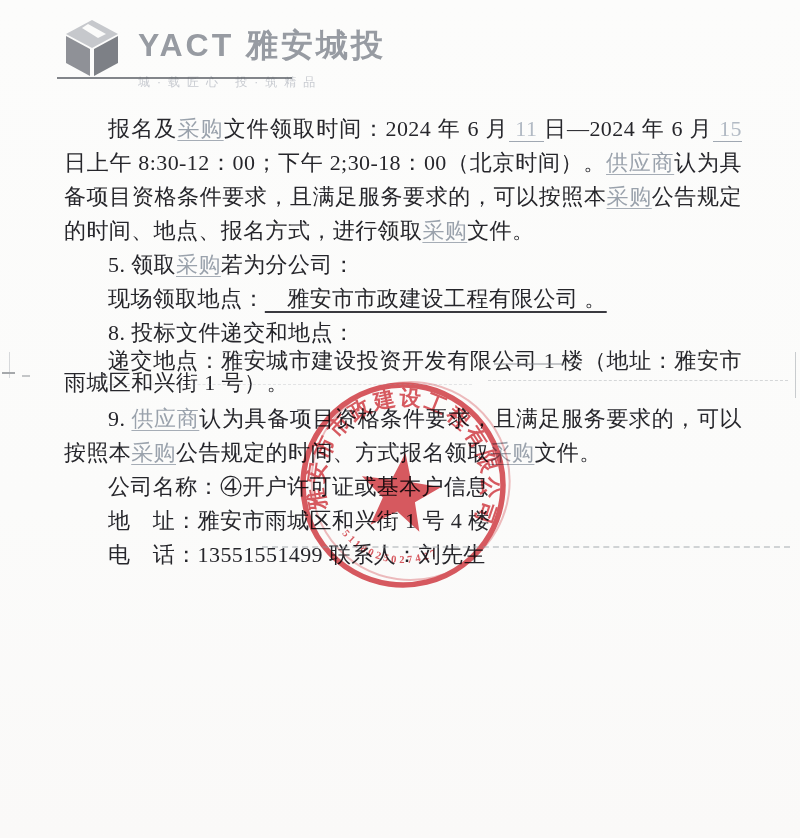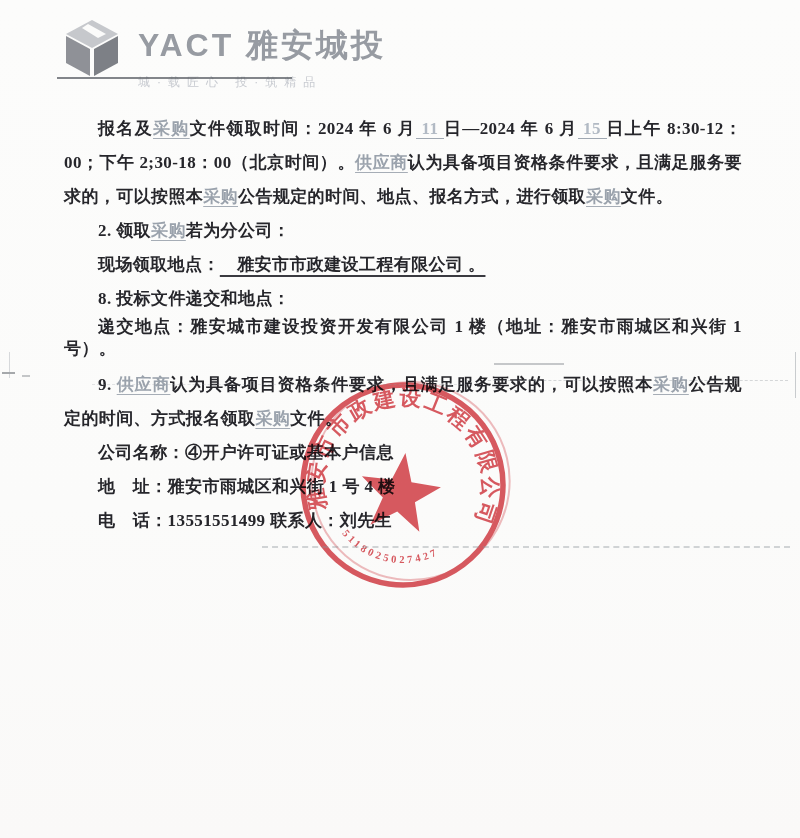--- a/index.html
+++ b/index.html
@@ -33,21 +33,21 @@
   }
   .head-rule {
     position: absolute; left: 57px; top: 77px; width: 235px; height: 0;
     border-top: 2px solid rgba(90, 94, 100, 0.75);
   }
 
   
   .doc {
     position: absolute; left: 64px; top: 112px; width: 678px;
     color: #26262b;
-    font-size: 17px; font-weight: 700;
+    font-size: 22px; font-weight: 400;
     line-height: 34px;
     text-align: justify;
     letter-spacing: 0.4px;
   }
   .doc p { margin: 0; text-indent: 2em; }
   .doc p.tight { line-height: 22px; }
   .doc p.gap-top { margin-top: 8px; }
 
   .seg-n { color: #26262b; }
   .seg-g {
@@ -106,21 +106,21 @@
       <div class="brand-block">
         <div class="brand">YACT 雅安城投</div>
         <div class="tagline">城·载匠心  投·筑精品</div>
       </div>
     </div>
   </div>
   <div class="head-rule"></div>
 
   <div class="doc" id="doc">
       <p><span class="seg-n">报名及</span><span class="seg-g">采购</span><span class="seg-n">文件领取时间：2024 年 6 月</span><span class="seg-b"> 11 </span><span class="seg-n"> 日—2024 年 6 月</span><span class="seg-b"> 15 </span><span class="seg-n"> 日上午 8:30-12：00；下午 2;30-18：00（北京时间）。</span><span class="seg-g">供应商</span><span class="seg-n">认为具备项目资格条件要求，且满足服务要求的，可以按照本</span><span class="seg-g">采购</span><span class="seg-n">公告规定的时间、地点、报名方式，进行领取</span><span class="seg-g">采购</span><span class="seg-n">文件。</span></p>
-      <p><span class="seg-n">2. 领取</span><span class="seg-g">采购</span><span class="seg-n">若为分公司：</span></p>
+      <p><span class="seg-n">5. 领取</span><span class="seg-g">采购</span><span class="seg-n">若为分公司：</span></p>
       <p><span class="seg-n">现场领取地点：</span><span class="seg-u">　雅安市市政建设工程有限公司 。</span></p>
       <p><span class="seg-n">8. 投标文件递交和地点：</span></p>
       <p class="tight"><span class="seg-n">递交地点：雅安城市建设投资开发有限公司 1 楼（地址：雅安市雨城区和兴街 1 号）。</span></p>
       <p class="gap-top"><span class="seg-n">9. </span><span class="seg-g">供应商</span><span class="seg-n">认为具备项目资格条件要求，且满足服务要求的，可以按照本</span><span class="seg-g">采购</span><span class="seg-n">公告规定的时间、方式报名领取</span><span class="seg-g">采购</span><span class="seg-n">文件。</span></p>
       <p><span class="seg-n">公司名称：④开户许可证或基本户信息</span></p>
       <p><span class="seg-n">地　址：雅安市雨城区和兴街 1 号 4 楼</span></p>
       <p><span class="seg-n">电　话：13551551499 联系人：刘先生</span></p>
     </div>
 
   <svg class="stamp" width="220" height="220" viewBox="0 0 220 220">

